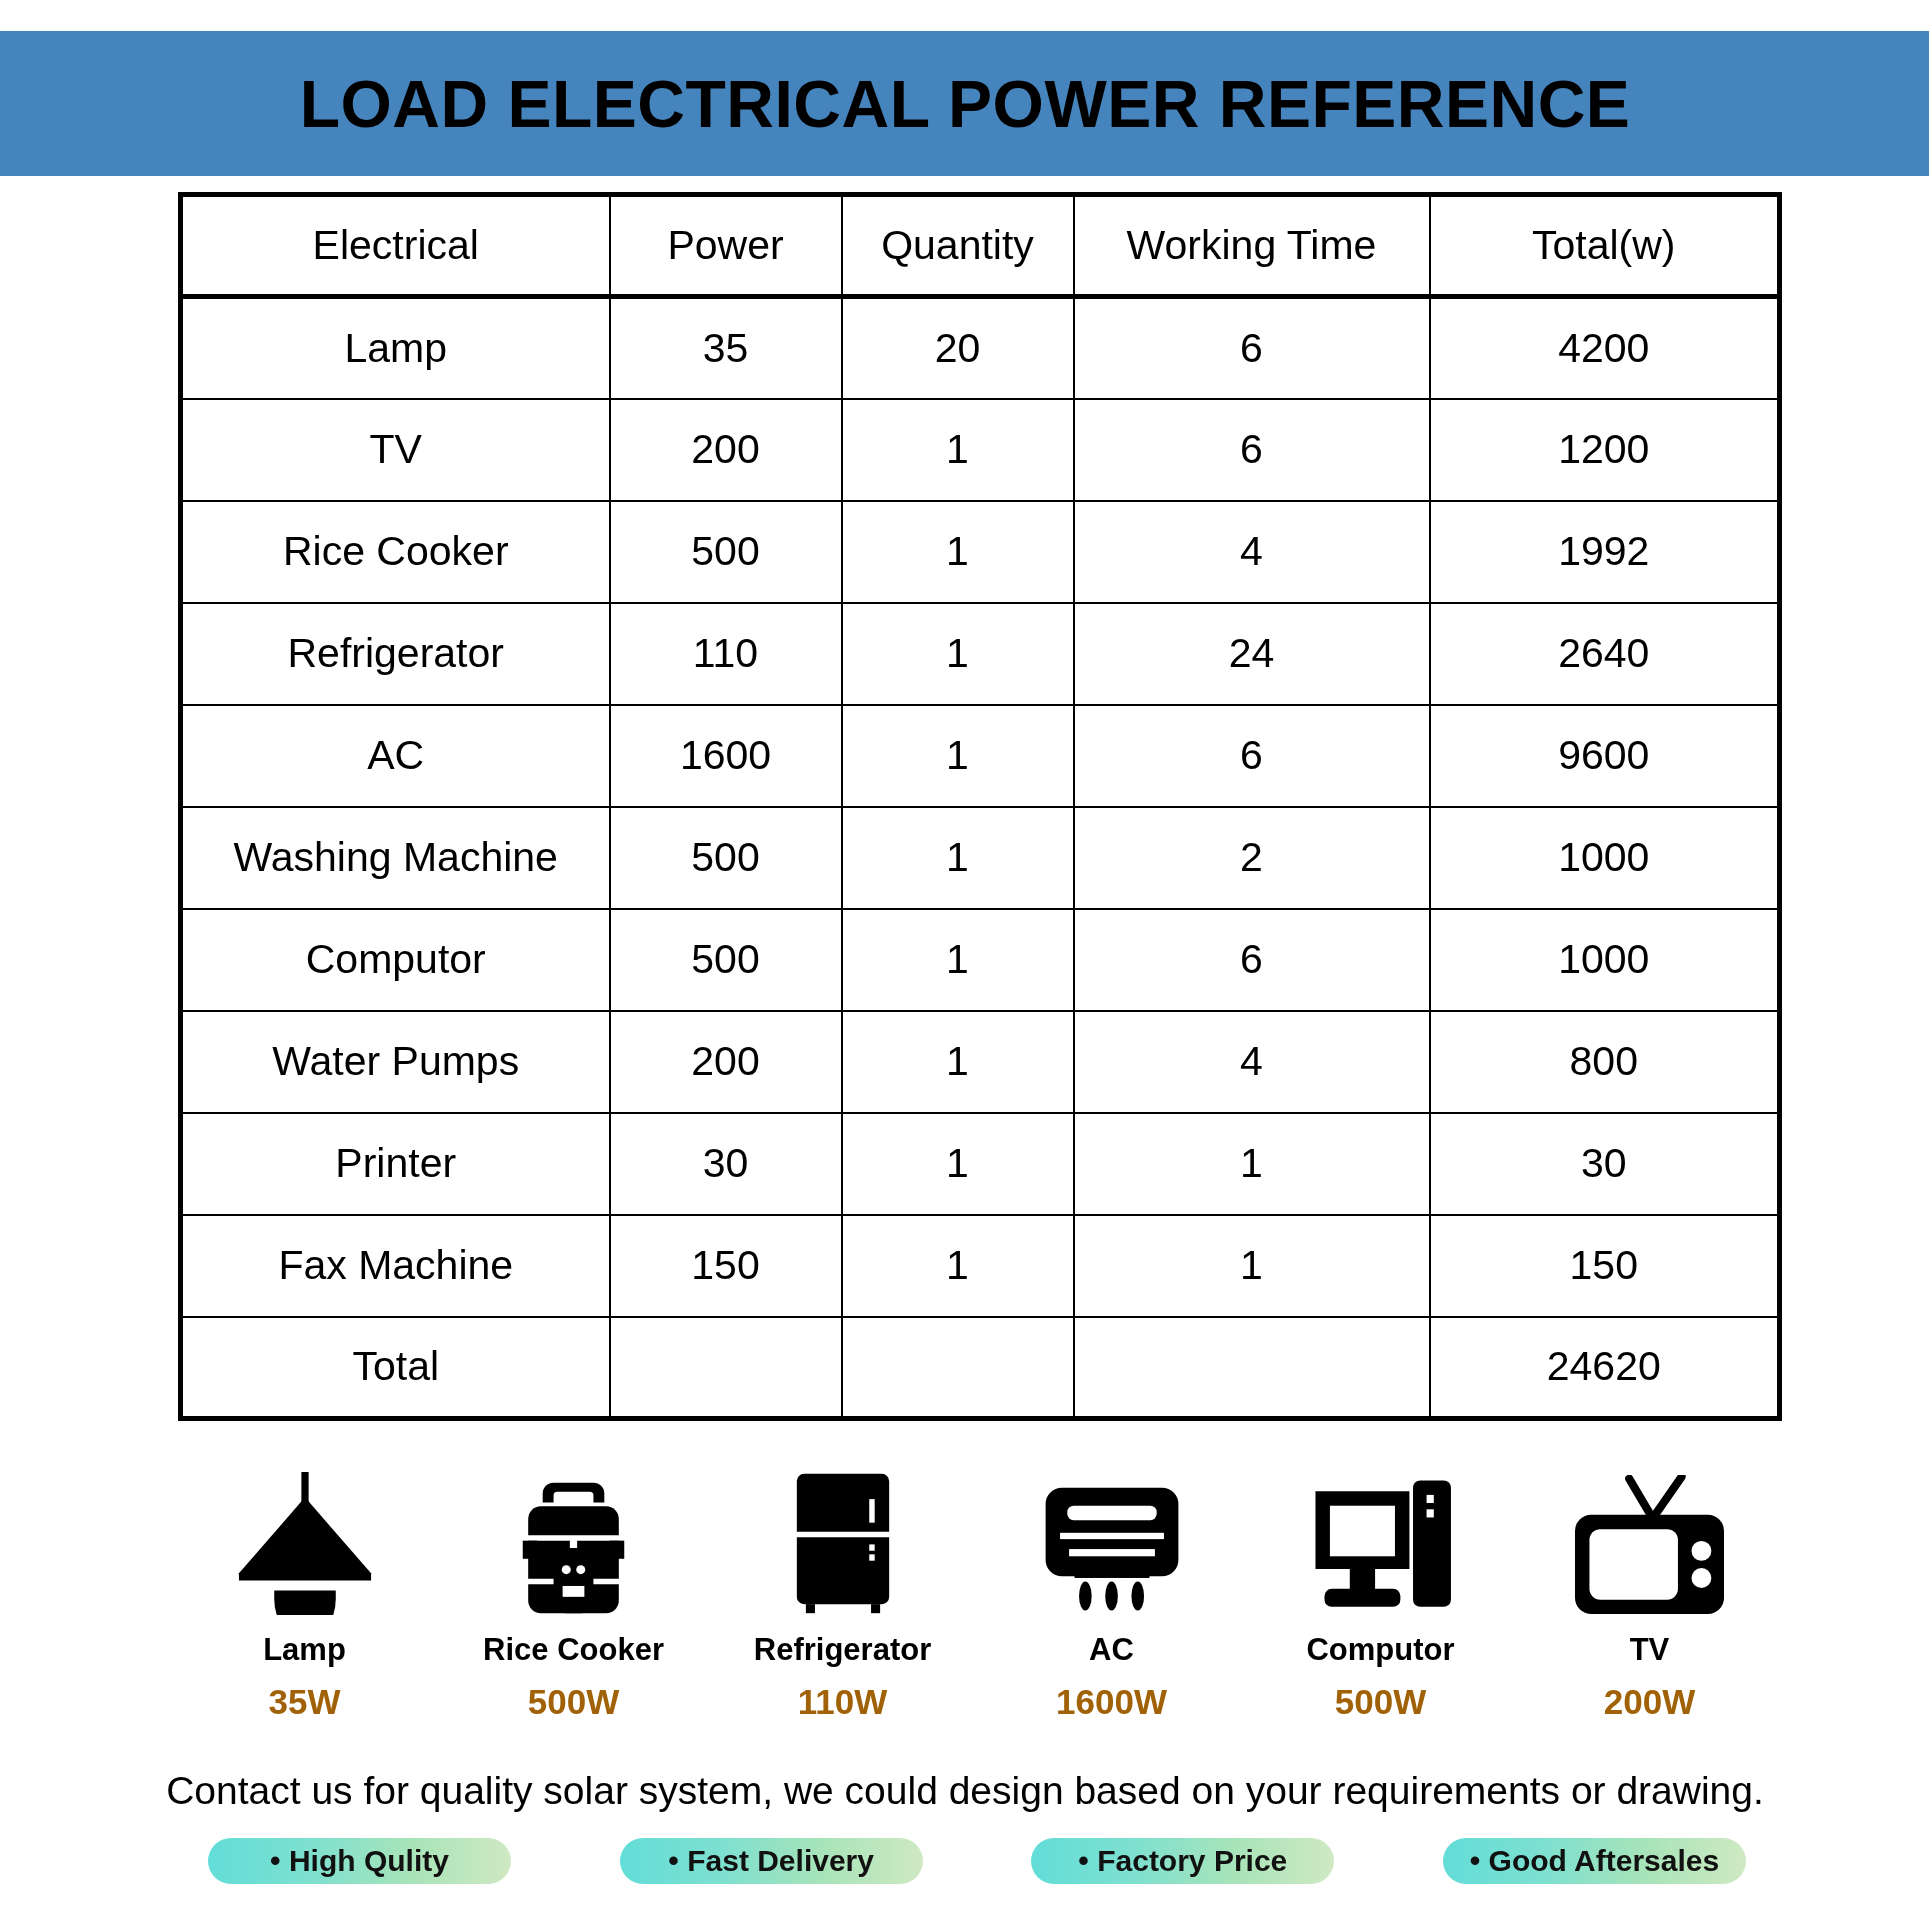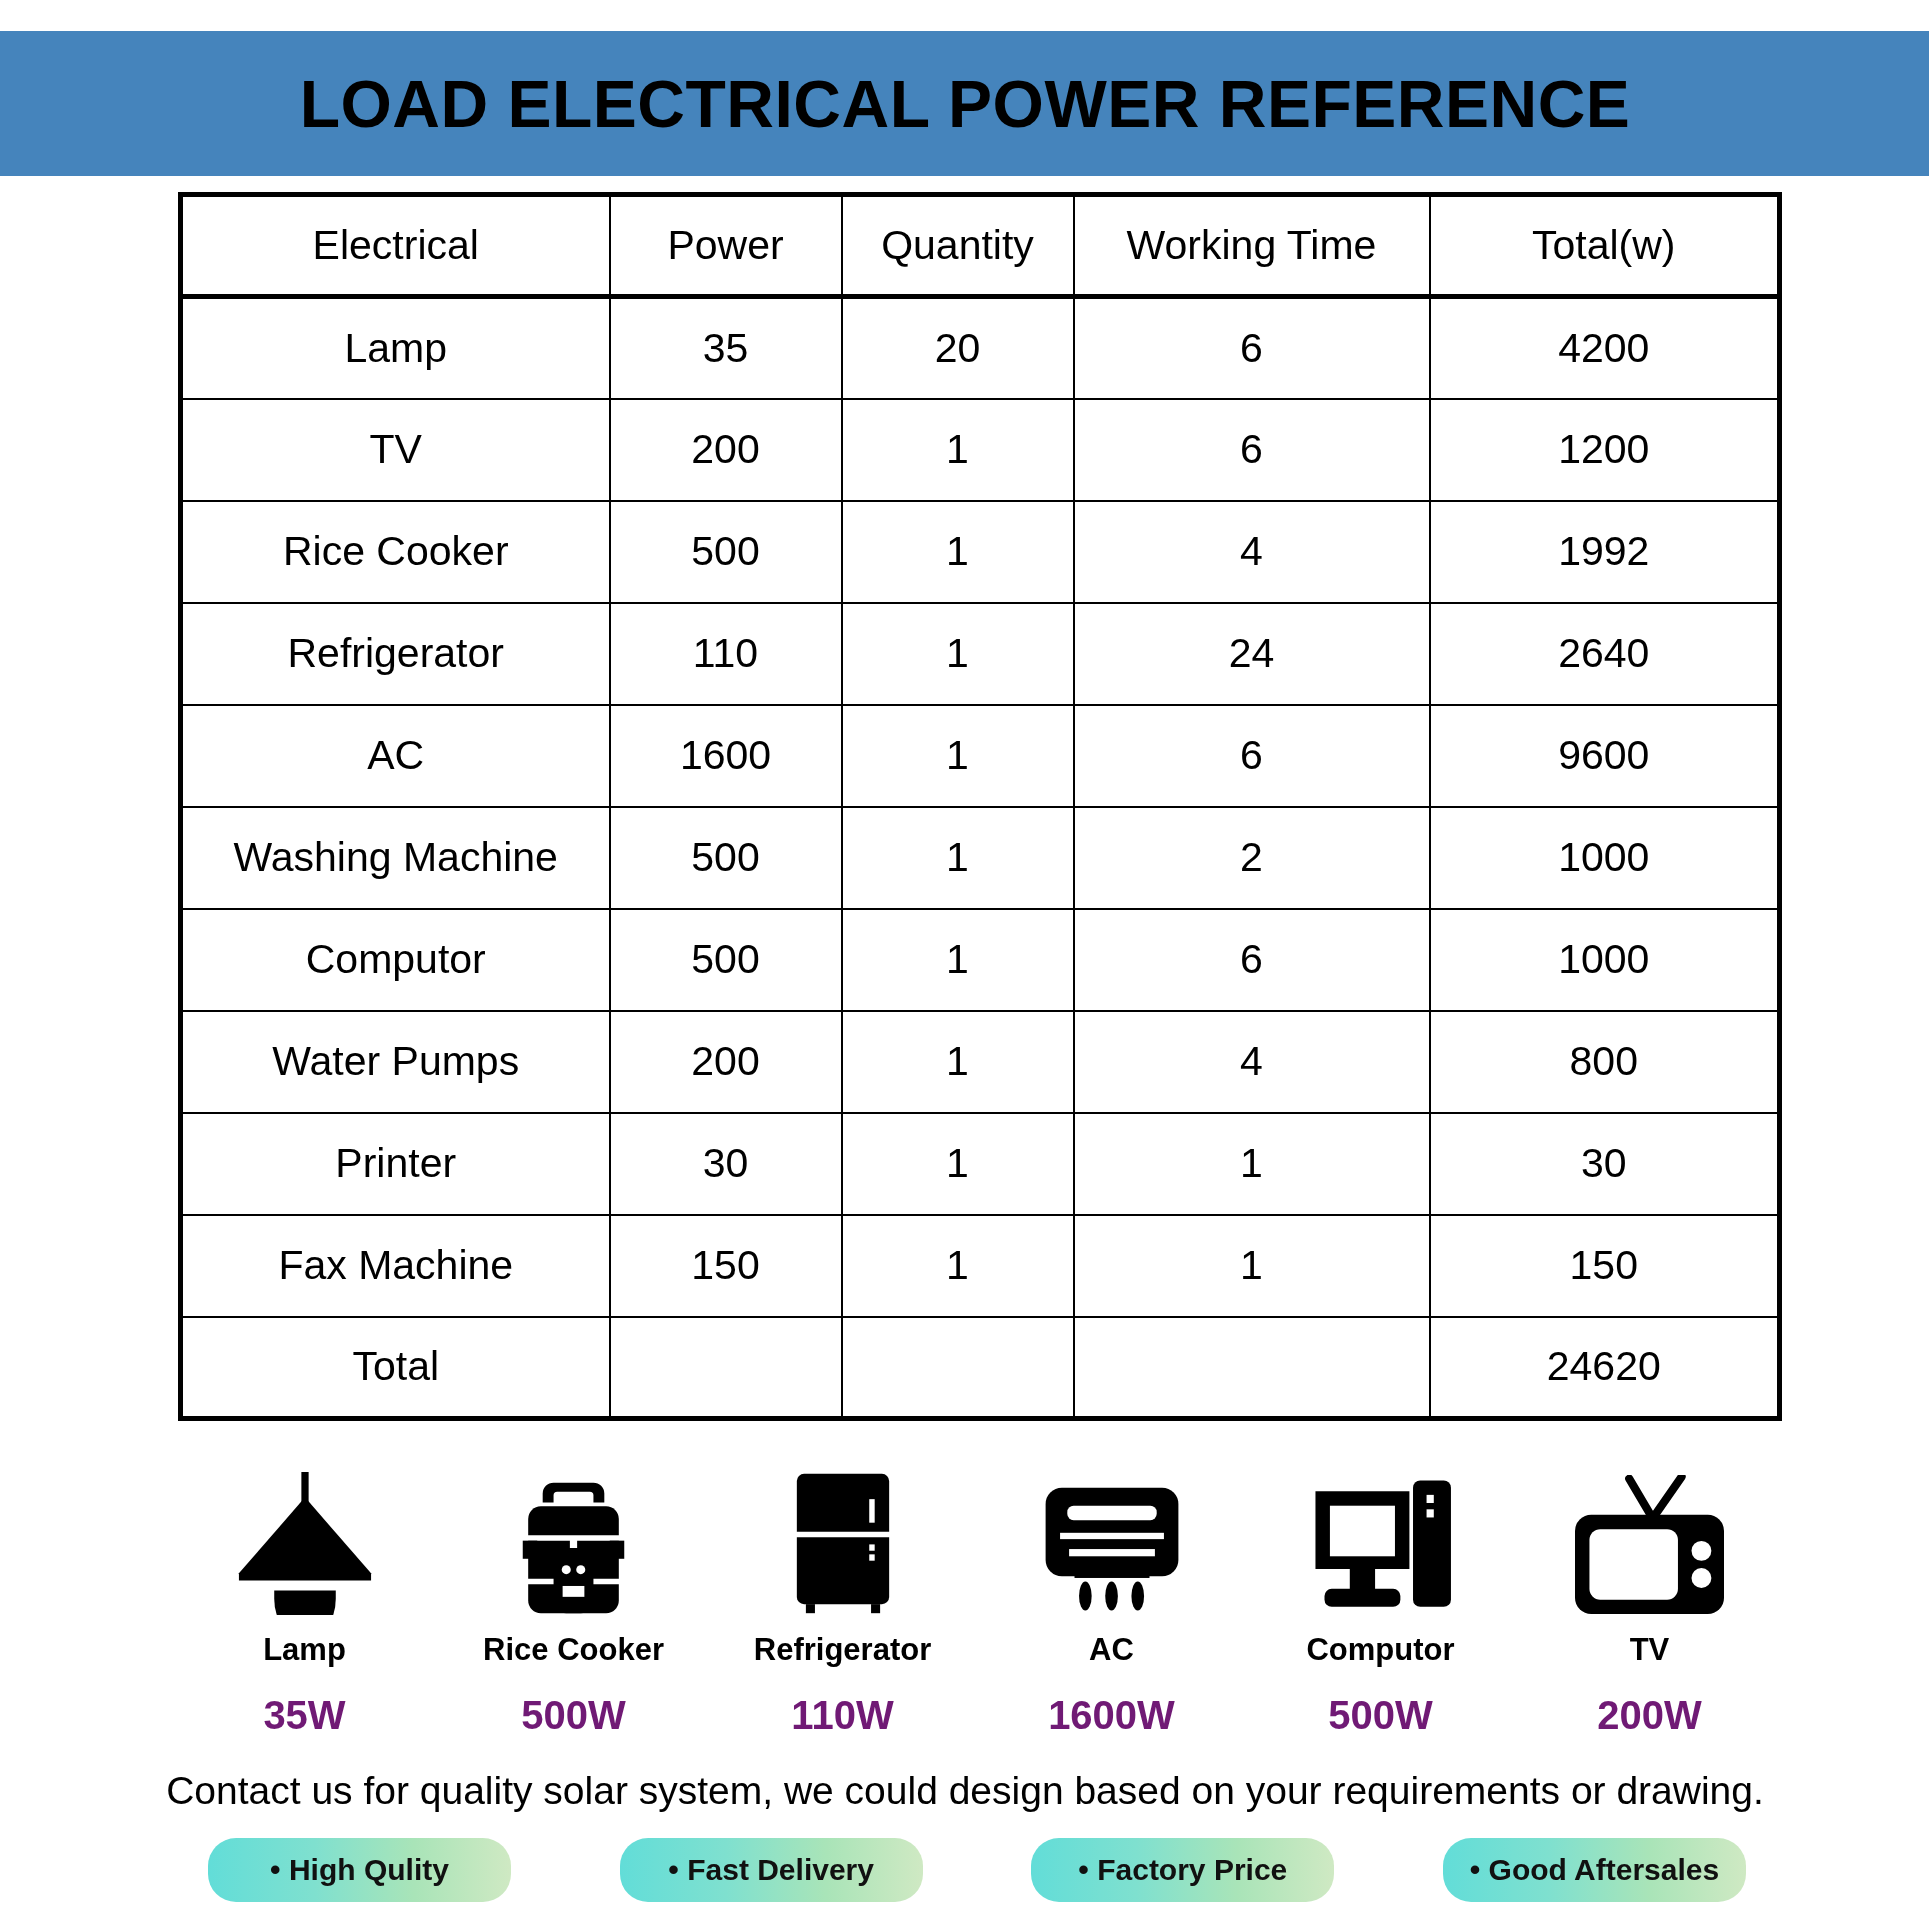--- a/index.html
+++ b/index.html
@@ -109,24 +109,24 @@
   .icon-label {
     margin-top: 16.3px;
     font-size: 31px;
     font-weight: 700;
     color: #000000;
     line-height: 1.25;
     text-align: center;
     white-space: nowrap;
   }
   .icon-power {
-    margin-top: 20px;
-    font-size: 40px;
+    margin-top: 10px;
+    font-size: 35px;
     font-weight: 700;
-    color: #701a75;
+    color: #a16207;
     line-height: 1.25;
     text-align: center;
   }
 
   
   .contact-line {
     position: absolute;
     left: 0;
     top: 1769px;
     width: 1930px;
@@ -141,21 +141,21 @@
   .badge-row {
     position: absolute;
     left: 208px;
     top: 1838px;
     width: 1538px;
     display: flex;
     justify-content: space-between;
   }
   .badge {
     width: 303px;
-    height: 64px;
+    height: 46px;
     border-radius: 28px;
     background: linear-gradient(90deg, #62ddd8 0%, #7fe0cf 35%, #a9e4b8 68%, #cfe9c3 100%);
     display: flex;
     align-items: center;
     justify-content: center;
     font-size: 30px;
     font-weight: 700;
     color: #111111;
     white-space: nowrap;
   }

